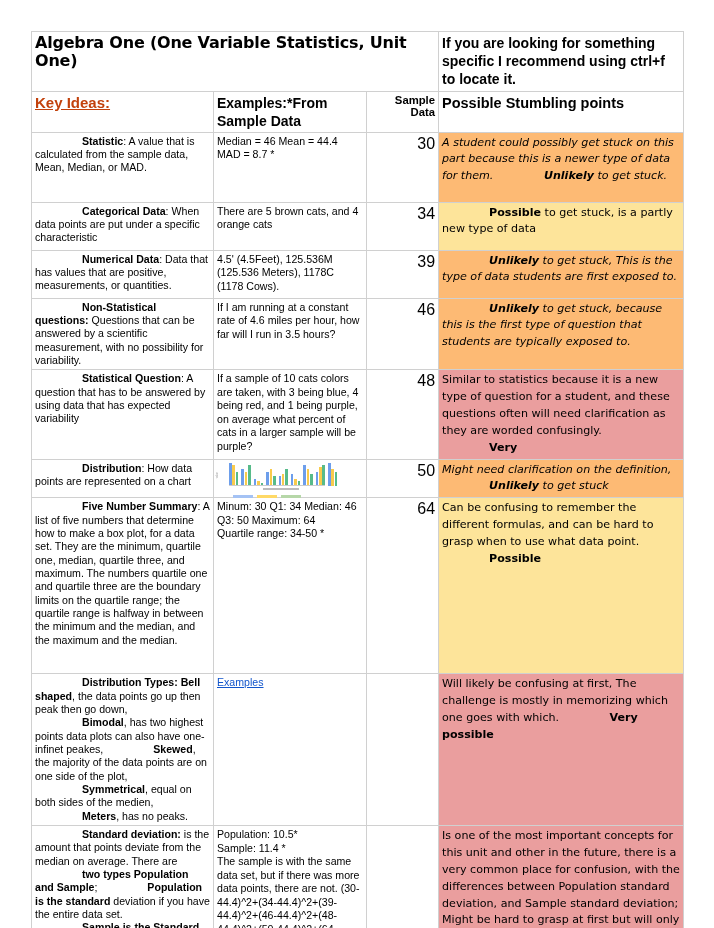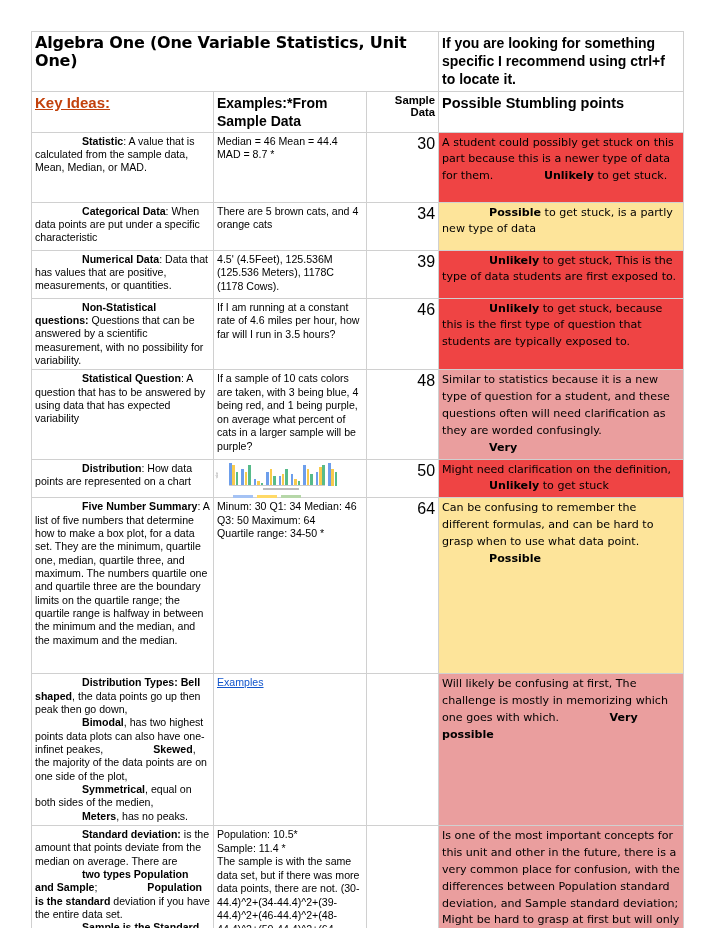--- a/index.html
+++ b/index.html
@@ -124,21 +124,21 @@
     font-family: "DejaVu Sans", sans-serif;
     font-size: 11.1px;
     line-height: 1.52;
     vertical-align: middle;
     border-left: 1px solid #000000;
     border-right: 1px solid #000000;
     border-top: 1px solid #000000;
     border-bottom: 1px solid #000000;
     padding: 3px 5px 3px 5px;
   }
-  .bg-green  { background: #ef4444; }
+  .bg-green  { background: #fdba74; font-style: italic; }
   .bg-orange { background: #fde49a; }
   .bg-red    { background: #ea9e9e; }
 
   .vmid { vertical-align: middle; }
   .vbot { vertical-align: bottom; }
   .vtop { vertical-align: top; }
 
   b, strong { font-weight: bold; margin-left: 47px; }
   .link {
     color: #1155cc;

